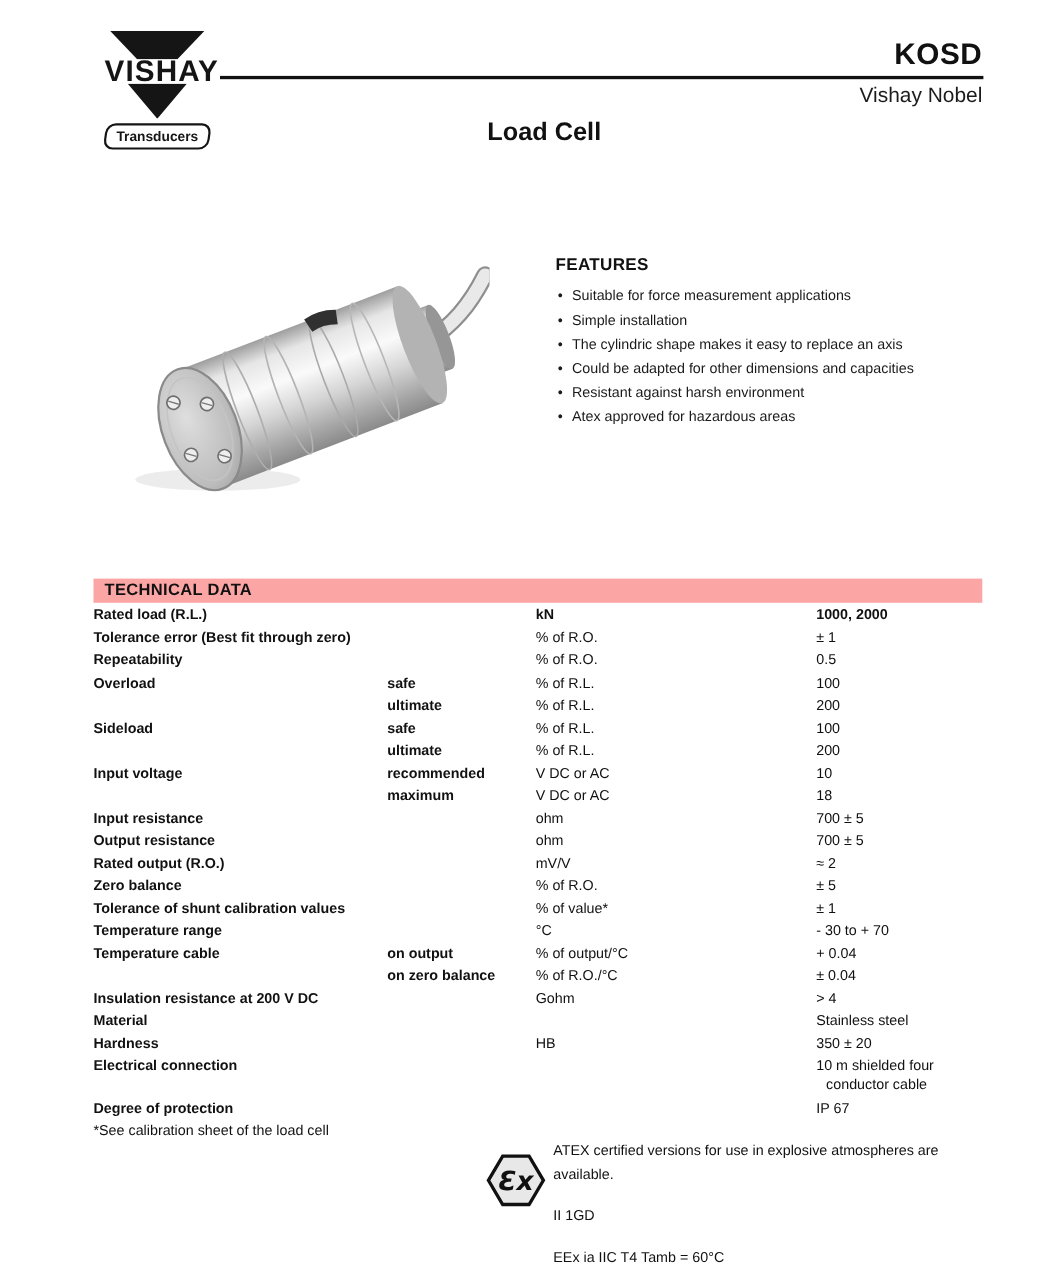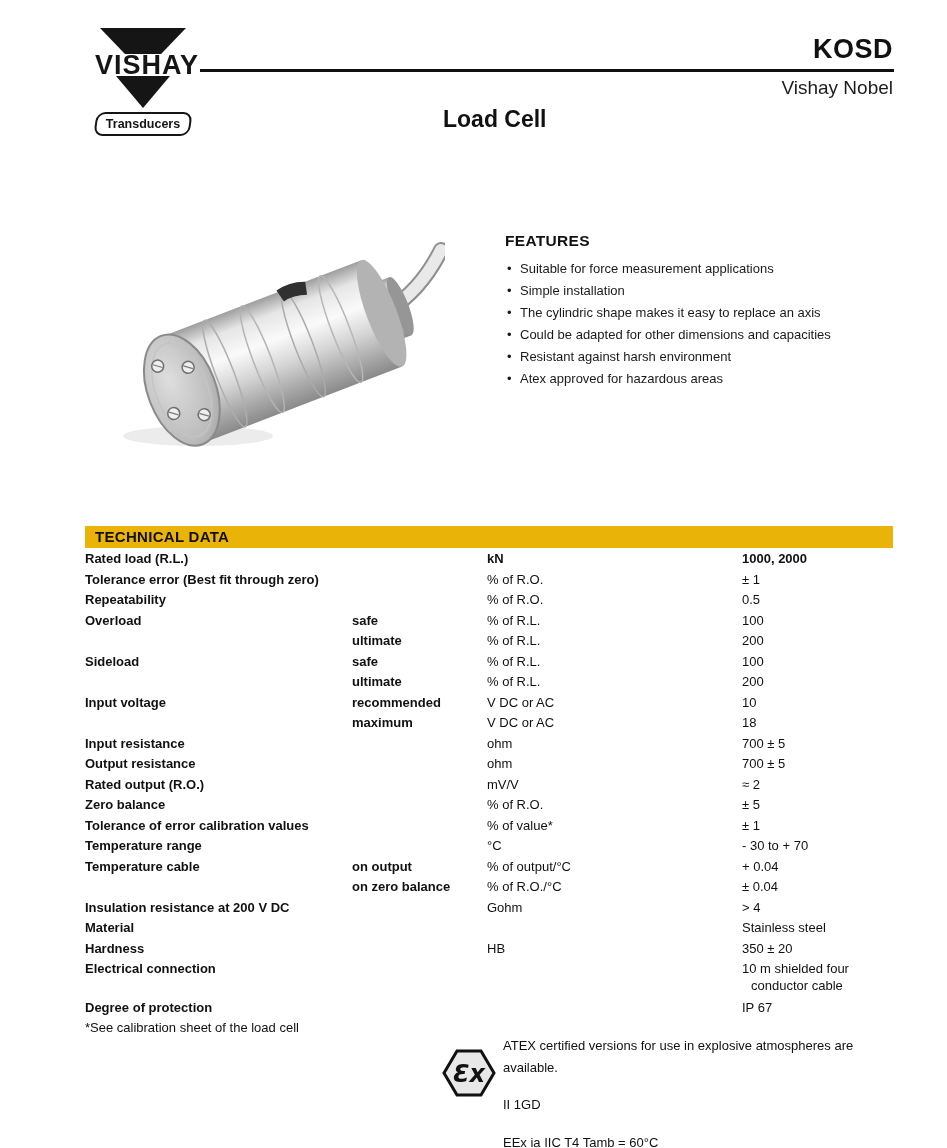--- a/index.html
+++ b/index.html
@@ -24,21 +24,21 @@
   .doc-title{position:absolute;left:443px;top:106px;font-weight:bold;font-size:23px;}
   
   .features{position:absolute;left:505px;top:196px;width:420px;margin-top:36px;}
   .features h2{margin:0 0 8px 0;font-size:15.5px;font-weight:bold;letter-spacing:0.3px;}
   .features ul{margin:0;padding:0;list-style:none;}
   .features li{position:relative;padding-left:15px;font-size:13px;line-height:22px;color:#1a1a1a;}
   .features li::before{content:"\2022";position:absolute;left:2px;top:0;font-size:13px;}
   
   .product-image{position:absolute;left:103px;top:236px;width:342px;height:220px;}
   
-  .tech-band{position:absolute;left:85px;top:526px;width:808px;height:22px;background:#eab308;}
+  .tech-band{position:absolute;left:85px;top:526px;width:808px;height:22px;background:#fca5a5;}
   .tech-band span{display:block;padding-left:10px;font-weight:bold;font-size:15px;line-height:22px;letter-spacing:0.3px;}
   .tech-table{position:absolute;left:85px;top:551px;width:808px;font-size:13px;line-height:16.5px;}
   .t-row{display:grid;grid-template-columns:267px 135px 255px 1fr;min-height:20.5px;align-items:start;}
   .t-label,.t-sub{font-weight:bold;}
   .t-row.emph .t-unit,.t-row.emph .t-value{font-weight:bold;}
   .t-row.gap-before{margin-top:6px;}
   .t-value2{padding-left:9px;}
   
   .footnote-left{position:absolute;left:85px;top:1020px;font-size:13px;}
   .atex-block{position:absolute;left:487px;top:1019px;width:402px;font-size:13px;line-height:21.5px;}
@@ -267,21 +267,21 @@
         <span class="t-label">Zero balance</span>
         <span class="t-sub"></span>
         <span class="t-unit">% of R.O.</span>
         <span class="t-value">
           <div class="t-value1">± 5</div>
           <div class="t-value2"></div>
         </span>
       </div>
 
       <div class="t-row">
-        <span class="t-label">Tolerance of error calibration values</span>
+        <span class="t-label">Tolerance of shunt calibration values</span>
         <span class="t-sub"></span>
         <span class="t-unit">% of value*</span>
         <span class="t-value">
           <div class="t-value1">± 1</div>
           <div class="t-value2"></div>
         </span>
       </div>
 
       <div class="t-row">
         <span class="t-label">Temperature range</span>

